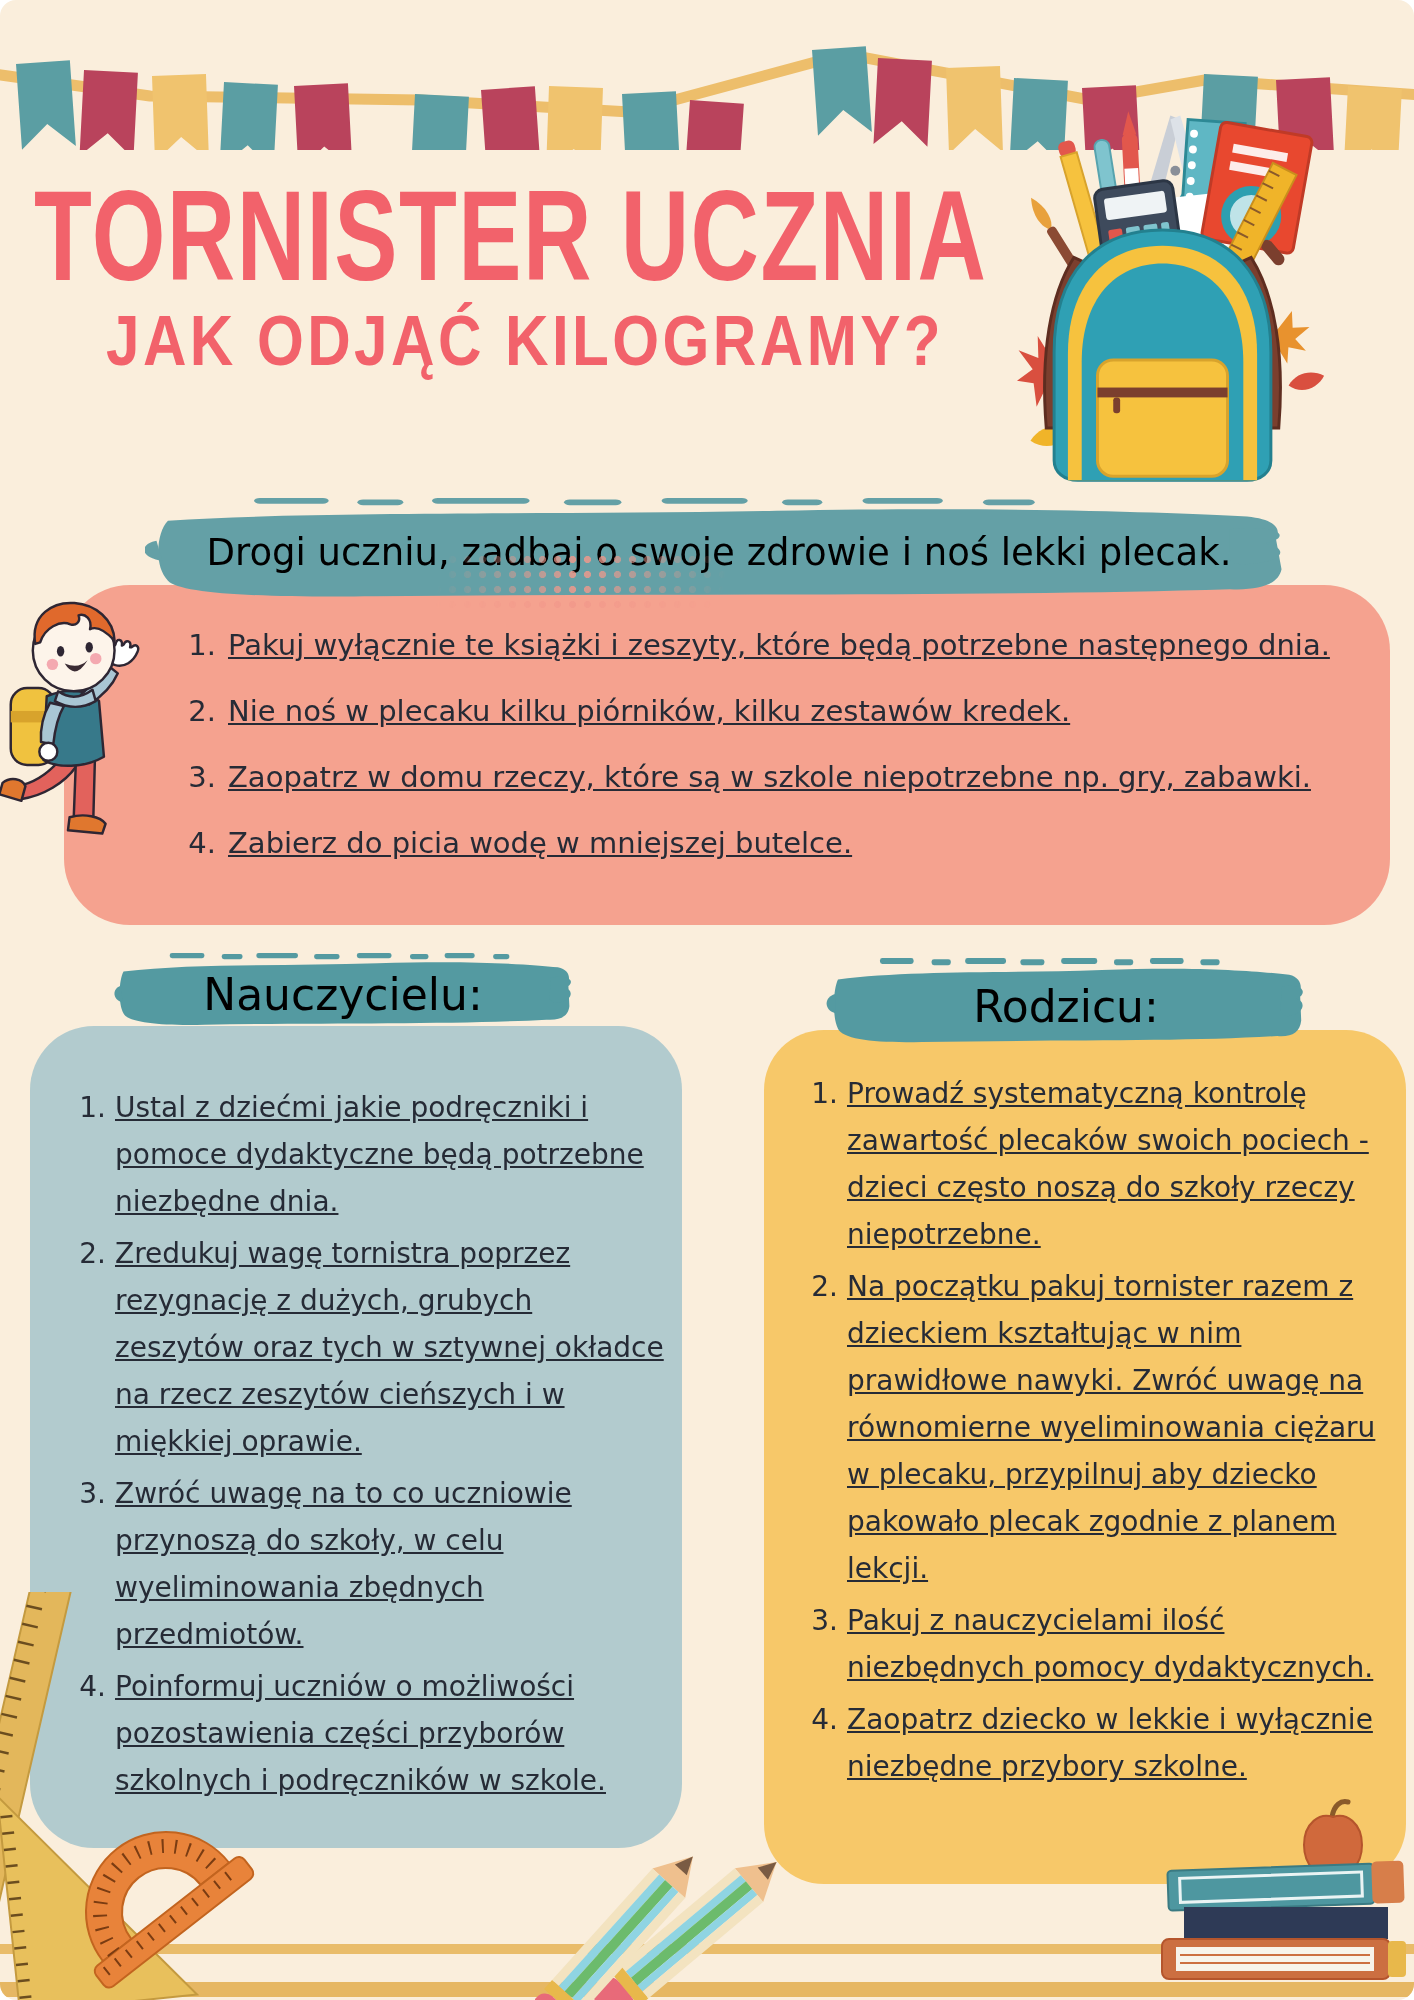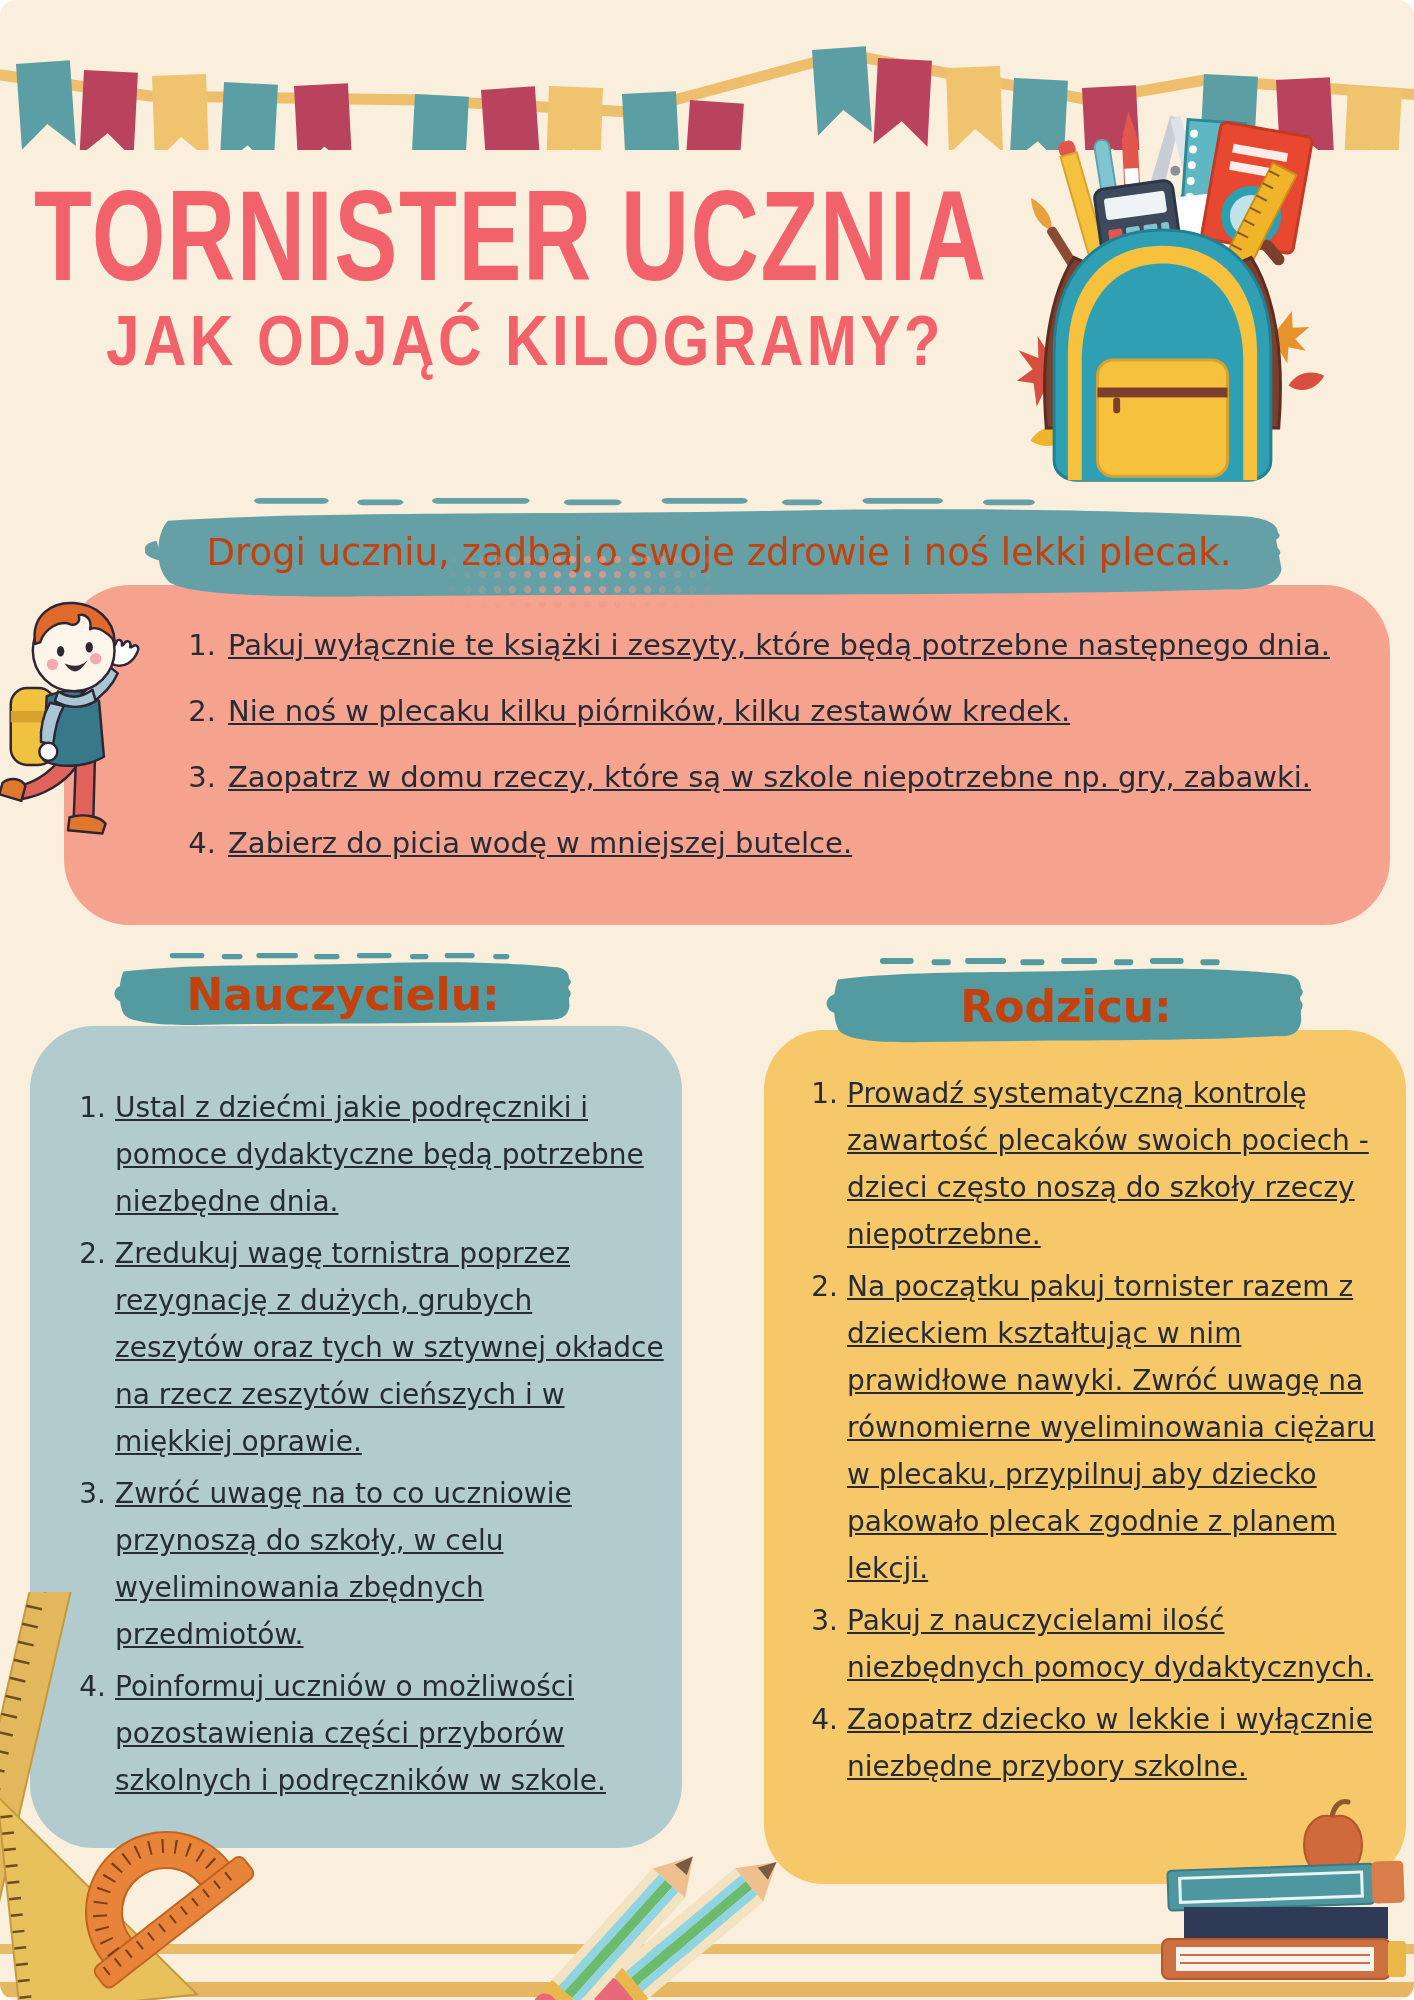--- a/index.html
+++ b/index.html
@@ -32,24 +32,24 @@
   }
   .page-subtitle{
     left:106px;top:306px;width:1100px;
     font-family:"Liberation Sans",sans-serif;font-weight:bold;
     font-size:70px;line-height:1;letter-spacing:4px;color:var(--coral);
     transform:scaleX(.86);transform-origin:left top;white-space:nowrap;
   }
   
   .brush{display:flex;align-items:center;justify-content:center;}
   .brush>svg{position:absolute;inset:0;width:100%;height:100%;}
-  .brush>span{position:relative;z-index:1;color:#c2410c;}
+  .brush>span{position:relative;z-index:1;color:#000000;}
   .banner{left:145px;top:498px;width:1148px;height:114px;z-index:3;}
   .banner>span{font-size:37px;padding-bottom:6px;}
-  .hdr{font-weight:bold;}
+  .hdr{font-weight:normal;}
   .hdr-teacher{left:112px;top:953px;width:462px;height:82px;z-index:3;}
   .hdr-parent{left:826px;top:958px;width:480px;height:96px;z-index:3;}
   .hdr>span{font-size:44px;}
   
   .box{z-index:1;overflow:hidden;}
   .pink-box{left:64px;top:585px;width:1326px;height:340px;background:var(--pink);border-radius:66px;}
   .blue-box{left:30px;top:1026px;width:652px;height:822px;background:var(--blue);border-radius:64px;}
   .yellow-box{left:764px;top:1030px;width:642px;height:854px;background:var(--yellow);border-radius:60px;}
   ol.plain{list-style:none;margin:0;padding:0;}
   .li{display:flex;align-items:flex-start;}

